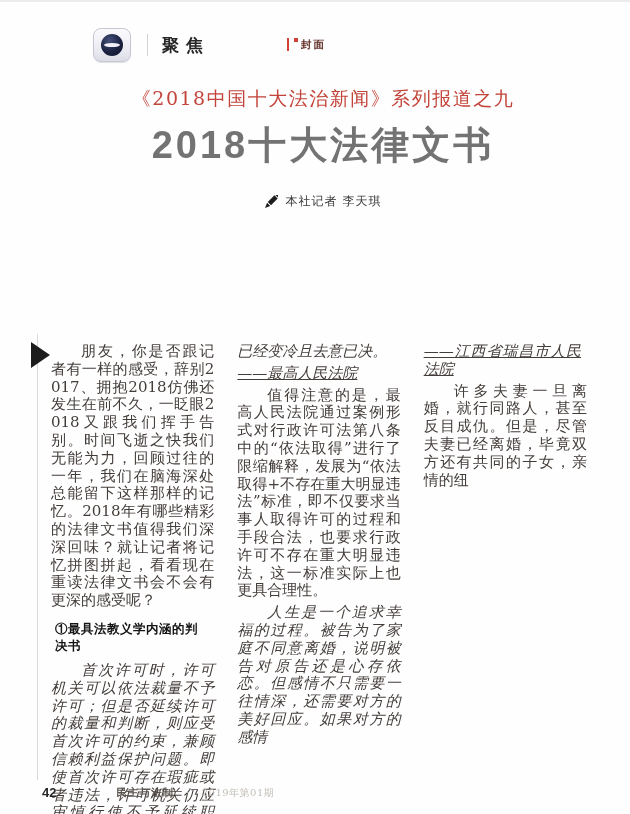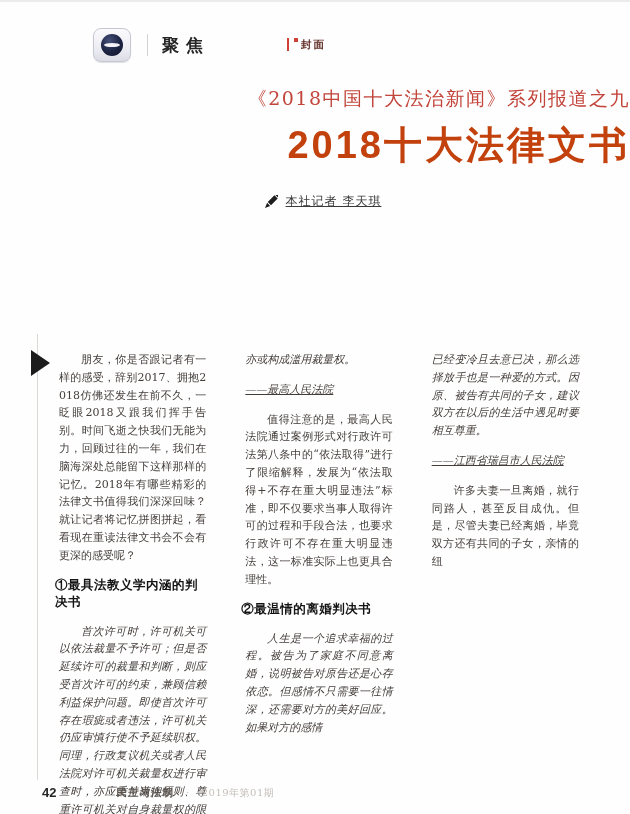--- a/index.html
+++ b/index.html
@@ -26,34 +26,34 @@
   .mast-divider { width:1px; height:22px; background:#d2d2d2; margin:0 14px 0 16px; }
   .section-label { font-family:"Liberation Sans", sans-serif; font-size:17px; font-weight:600;
     letter-spacing:7px; color:#262626; }
   .tag-group { display:flex; align-items:flex-start; margin-left:42px;padding-left:35px; }
   .tag-line { width:2px; height:13px; background:#cf4136; }
   .tag-dot { width:4px; height:4px; background:#cf4136; margin-left:5px; }
   .tag-label { font-family:"Liberation Sans", sans-serif; font-size:10.5px; font-weight:700;
     color:#5e2a23; letter-spacing:2px; margin-left:3px; }
 
   
-  .title-block { position:absolute; top:86px; left:16px; right:0; text-align:right; }
+  .title-block { position:absolute; top:86px; left:16px; right:0; text-align:center; }
   .series-title { color:#c2443a; font-size:19px; letter-spacing:1.5px; }
   .main-title { margin:8px 0 0; font-family:"Liberation Sans", sans-serif;
-    font-size:38px; font-weight:900; letter-spacing:3px; color:#c2410c; }
+    font-size:38px; font-weight:900; letter-spacing:3px; color:#737373; }
   .byline { margin-top:22px; display:flex; align-items:center; justify-content:center;
-    gap:8px; font-size:12px; color:#3a3a3a; letter-spacing:1px;text-decoration:underline; }
+    gap:8px; font-size:12px; color:#3a3a3a; letter-spacing:1px; }
   .pen-icon svg { display:block; }
 
   
   .margin-rule { position:absolute; left:37px; top:334px; width:1px; height:446px; background:#dcd8d4; }
   .columns { position:absolute; top:339px; left:47px; right:39px;
     display:grid; grid-template-columns:repeat(3,1fr); column-gap:15px; }
   .col { position:relative; min-width:0; }
-  .col p { margin:12px; font-size:11px; line-height:17.8px; text-align:justify;
+  .col p { margin:4px; font-size:15px; line-height:17.8px; text-align:justify;
     color:#433d3a; word-break:break-all; }
   .indent { text-indent:2em; }
   .quote { font-style:italic; color:#4e443f; }
   .attribution { text-align:right; padding-right:6px; margin:0; font-style:italic; color:#4e443f;text-decoration:underline; }
   .block-heading { font-family:"Liberation Sans", sans-serif; font-size:12.5px; font-weight:800;
     color:#141414; margin:11px 8px 7px; letter-spacing:0.5px; }
   .lead-wrap { position:relative; }
   .lead-marker { position:absolute; left:-16px; top:-1px; }
 
   
@@ -109,29 +109,27 @@
           </svg>
         </span>
         <p class="indent">朋友，你是否跟记者有一样的感受，辞别2017、拥抱2018仿佛还发生在前不久，一眨眼2018又跟我们挥手告别。时间飞逝之快我们无能为力，回顾过往的一年，我们在脑海深处总能留下这样那样的记忆。2018年有哪些精彩的法律文书值得我们深深回味？就让记者将记忆拼图拼起，看看现在重读法律文书会不会有更深的感受呢？</p>
       </div>
       <h2 class="block-heading">①最具法教义学内涵的判决书</h2>
       <p class="quote indent">首次许可时，许可机关可以依法裁量不予许可；但是否延续许可的裁量和判断，则应受首次许可的约束，兼顾信赖利益保护问题。即使首次许可存在瑕疵或者违法，许可机关仍应审慎行使不予延续职权。同理，行政复议机关或者人民法院对许可机关裁量权进行审查时，亦应秉持谦抑原则、尊重许可机关对自身裁量权的限缩，除非这种限缩性裁量明显不合理或者违背了立法目的，亦或构成滥用裁量权。</p>
       <p class="quote indent">坚持依法行政和有错必纠是法治的基本要求，但法治并不要求硬性地、概无例外地撤销已经存续的、存在瑕疵甚至是违法情形的行政行为，而是要求根据不同</p>
     </section>
 
     <section class="col">
-      <p class="quote">亦或构成滥用裁量权。</p>
+      <p class="quote">已经变冷且去意已决。</p>
       <p class="attribution">——最高人民法院</p>
       <p class="indent">值得注意的是，最高人民法院通过案例形式对行政许可法第八条中的“依法取得”进行了限缩解释，发展为“依法取得+不存在重大明显违法”标准，即不仅要求当事人取得许可的过程和手段合法，也要求行政许可不存在重大明显违法，这一标准实际上也更具合理性。</p>
-      <h2 class="block-heading">②最温情的离婚判决书</h2>
       <p class="quote indent">人生是一个追求幸福的过程。被告为了家庭不同意离婚，说明被告对原告还是心存依恋。但感情不只需要一往情深，还需要对方的美好回应。如果对方的感情</p>
     </section>
 
     <section class="col">
-      <p class="quote">已经变冷且去意已决，那么选择放手也是一种爱的方式。因原、被告有共同的子女，建议双方在以后的生活中遇见时要相互尊重。</p>
       <p class="attribution">——江西省瑞昌市人民法院</p>
       <p class="indent">许多夫妻一旦离婚，就行同路人，甚至反目成仇。但是，尽管夫妻已经离婚，毕竟双方还有共同的子女，亲情的纽</p>
     </section>
 
   </main>
 
   <footer class="footer">
     <span class="page-num">42</span>
     <span class="mag-name">民主与法制</span>
     <span class="issue">·</span>

